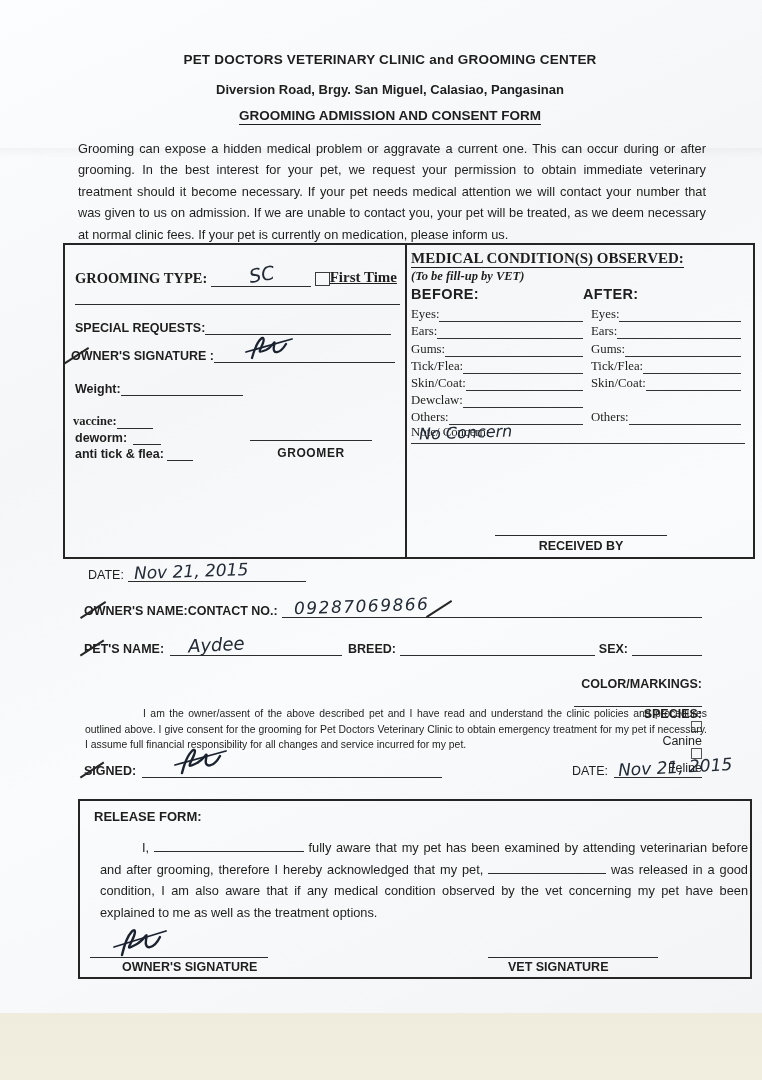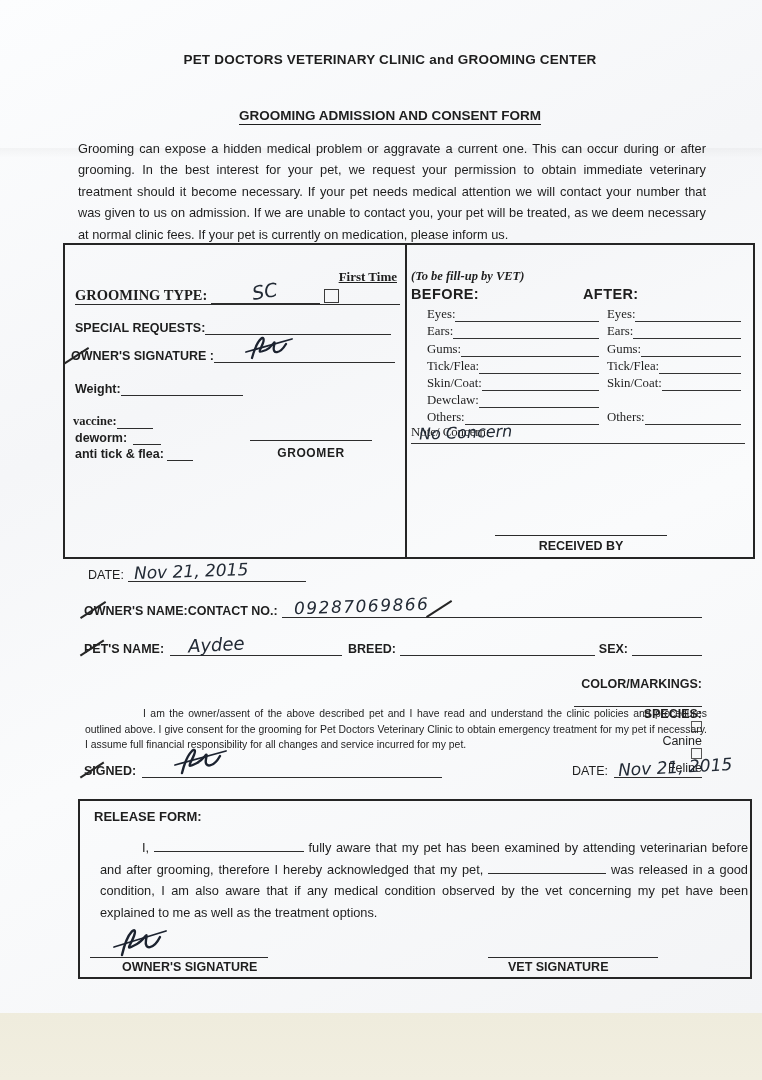--- a/index.html
+++ b/index.html
@@ -51,32 +51,33 @@
               background:linear-gradient(#efecdd,#f1eee0);}
 </style>
 </head>
 <body>
 
 <div class="page">
   <div class="paper">
     <div class="crease"></div>
 
     <div class="abs ctr clinic-name">PET DOCTORS VETERINARY CLINIC and GROOMING CENTER</div>
+    <div class="abs ctr address">Diversion Road, Brgy. San Miguel, Calasiao, Pangasinan</div>
     <div class="abs ctr form-title"><span>GROOMING ADMISSION AND CONSENT FORM</span></div>
 
     <div class="abs intro">Grooming can expose a hidden medical problem or aggravate a current one. This can occur during or after grooming. In the best interest for your pet, we request your permission to obtain immediate veterinary treatment should it become necessary. If your pet needs medical attention we will contact your number that was given to us on admission. If we are unable to contact you, your pet will be treated, as we deem necessary at normal clinic fees. If your pet is currently on medication, please inform us.</div>
 
     <div class="box box-left">
       <div class="rowflex" style="left:10px;top:24px;right:8px;">
         <span class="serifb" style="font-size:14.5px;white-space:nowrap;">GROOMING TYPE:</span>
         <span class="blank" style="flex:1;margin:0 4px;">
           <span class="hw" style="position:absolute;left:38%;bottom:1px;font-size:19px;transform:rotate(-9deg);">SC</span>
         </span>
         <span class="cb" style="margin-bottom:1px;"></span>
-        <span class="serifb" style="font-size:13px;text-decoration:underline;margin-bottom:19px;">First Time</span>
+        <span class="serifb" style="font-size:15px;text-decoration:underline;margin-bottom:1px;">First Time</span>
       </div>
       <div class="abs" style="left:10px;right:5px;top:59px;border-bottom:1.6px solid #2b2b2b;"></div>
 
       <div class="rowflex" style="left:10px;top:74px;right:14px;">
         <span class="lbl">SPECIAL REQUESTS:</span>
         <span class="blank" style="flex:1;"></span>
       </div>
 
       <div class="rowflex" style="left:6px;top:102px;right:10px;">
         <span class="lbl" style="white-space:nowrap;">OWNER'S SIGNATURE :</span>
@@ -105,25 +106,26 @@
       <div class="rowflex" style="left:10px;top:200px;">
         <span class="lbl">anti tick &amp; flea:</span>
         <span class="blank" style="width:26px;margin-left:3px;"></span>
       </div>
 
       <div class="abs" style="left:185px;top:195px;width:122px;border-bottom:1.3px solid #2d2d2d;"></div>
       <div class="abs" style="left:185px;top:201px;width:122px;text-align:center;font-size:12px;font-weight:bold;letter-spacing:.6px;">GROOMER</div>
     </div>
 
     <div class="box box-right">
+      <div class="abs serifb" style="left:6px;top:5px;font-size:15px;border-bottom:1.6px solid #1e1e1e;">MEDICAL CONDITION(S) OBSERVED:</div>
       <div class="abs serifb" style="left:6px;top:24px;font-size:12.5px;font-style:italic;">(To be fill-up by VET)</div>
       <div class="abs" style="left:6px;top:41px;font-size:14.5px;font-weight:bold;letter-spacing:.4px;">BEFORE:</div>
       <div class="abs" style="left:178px;top:41px;font-size:14.5px;font-weight:bold;letter-spacing:.4px;">AFTER:</div>
 
-      <div class="abs" style="left:6px;top:60px;right:4px;margin-left:16px;">
+      <div class="abs" style="left:6px;top:60px;right:4px;">
         <div class="med-row">
           <div class="med-cell c1">
               <span class="flbl">Eyes:</span>
               <span class="fline"></span>
             </div>
           <div class="med-cell c2" style="flex:1;">
               <span class="flbl">Eyes:</span>
               <span class="fline"></span>
             </div>
         </div>

